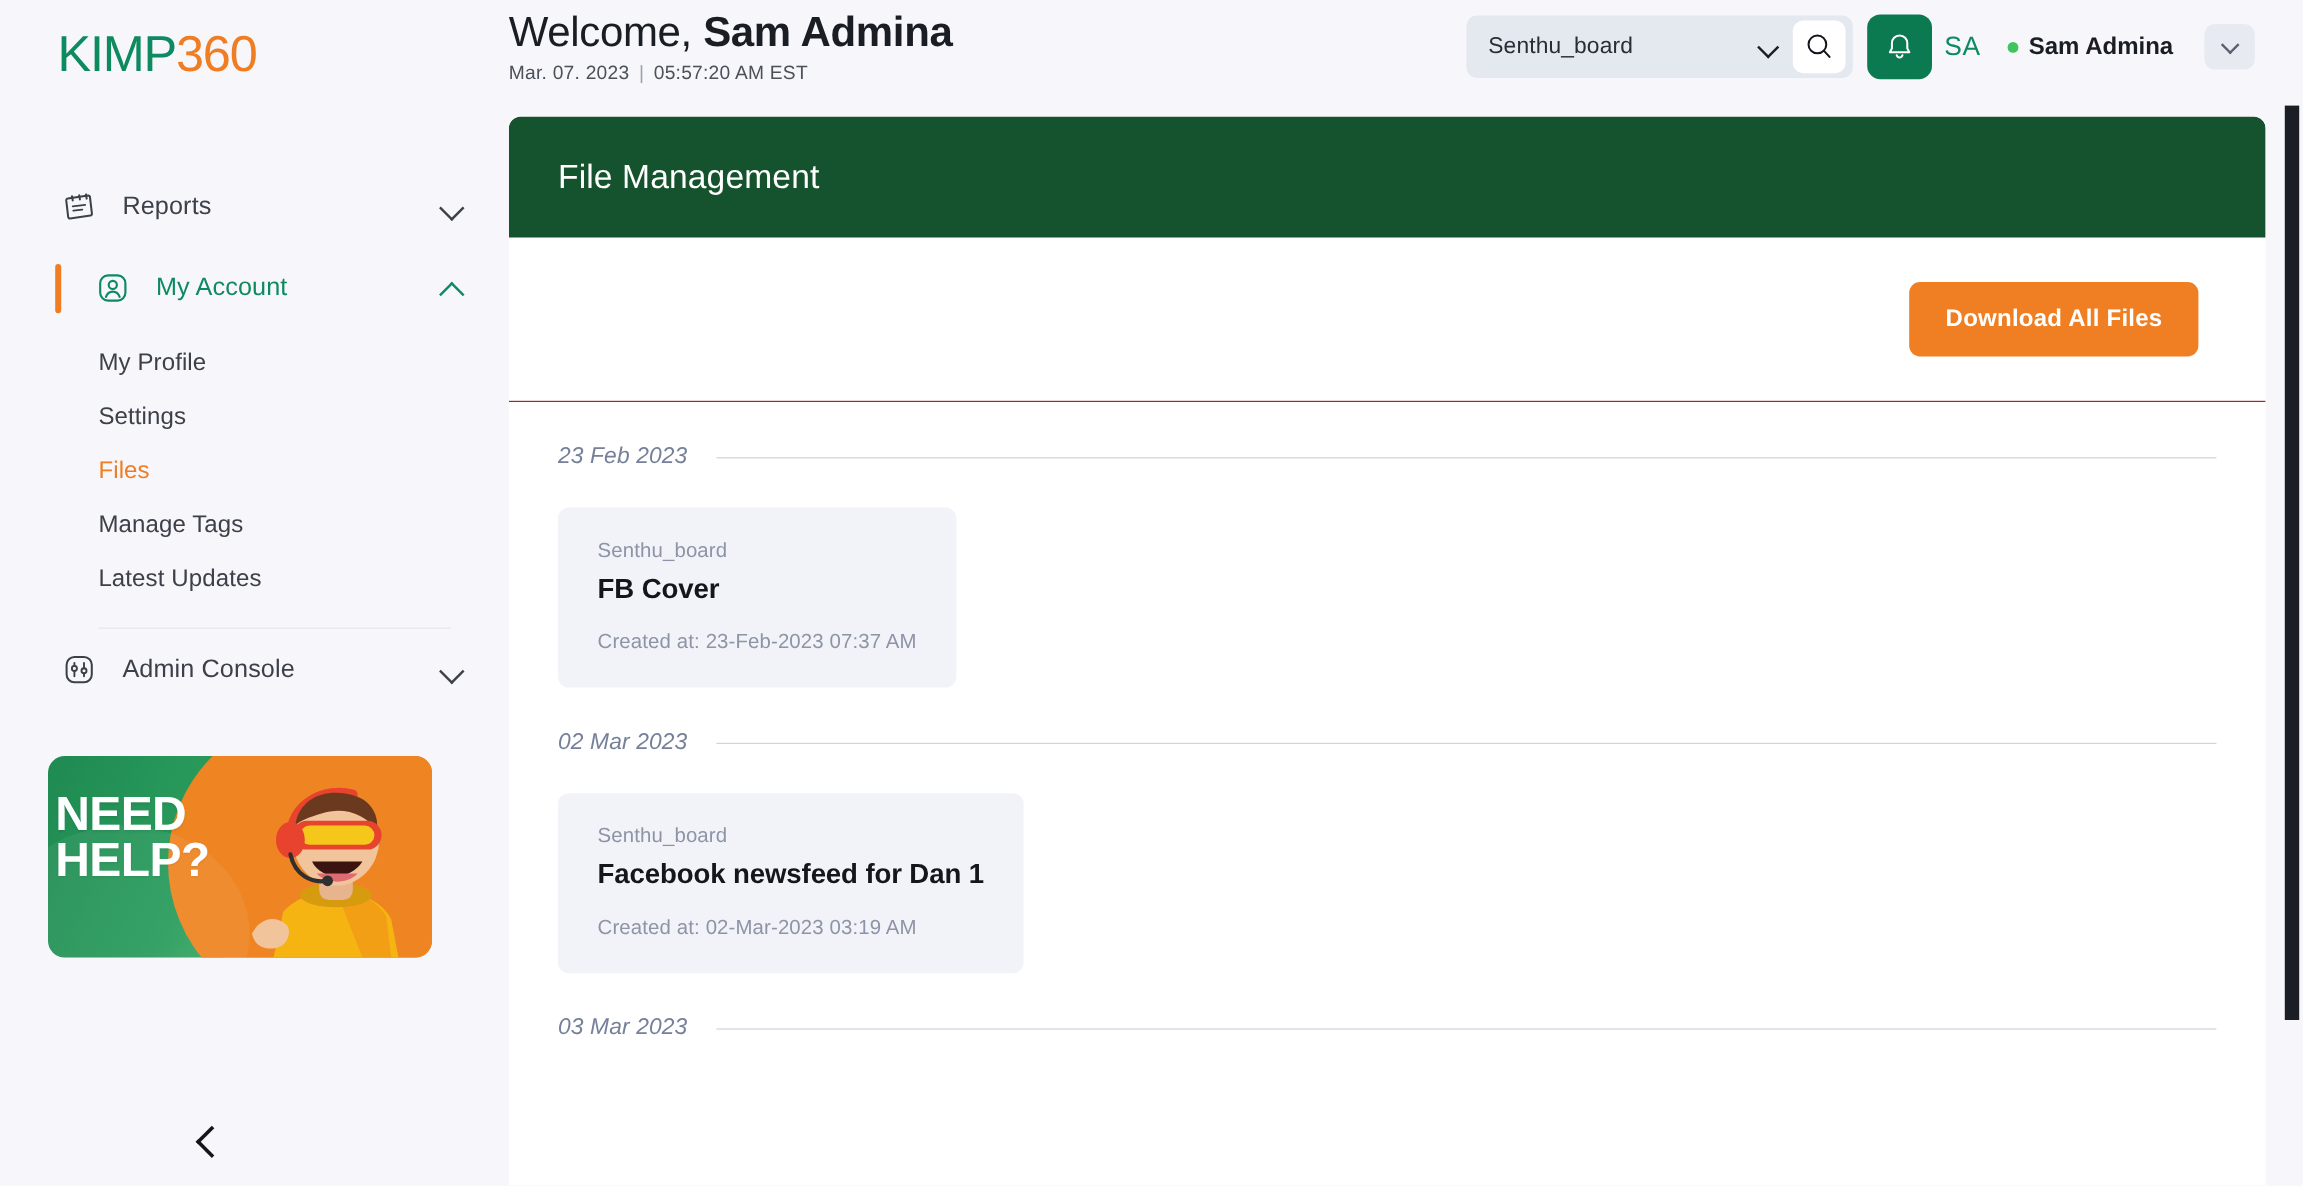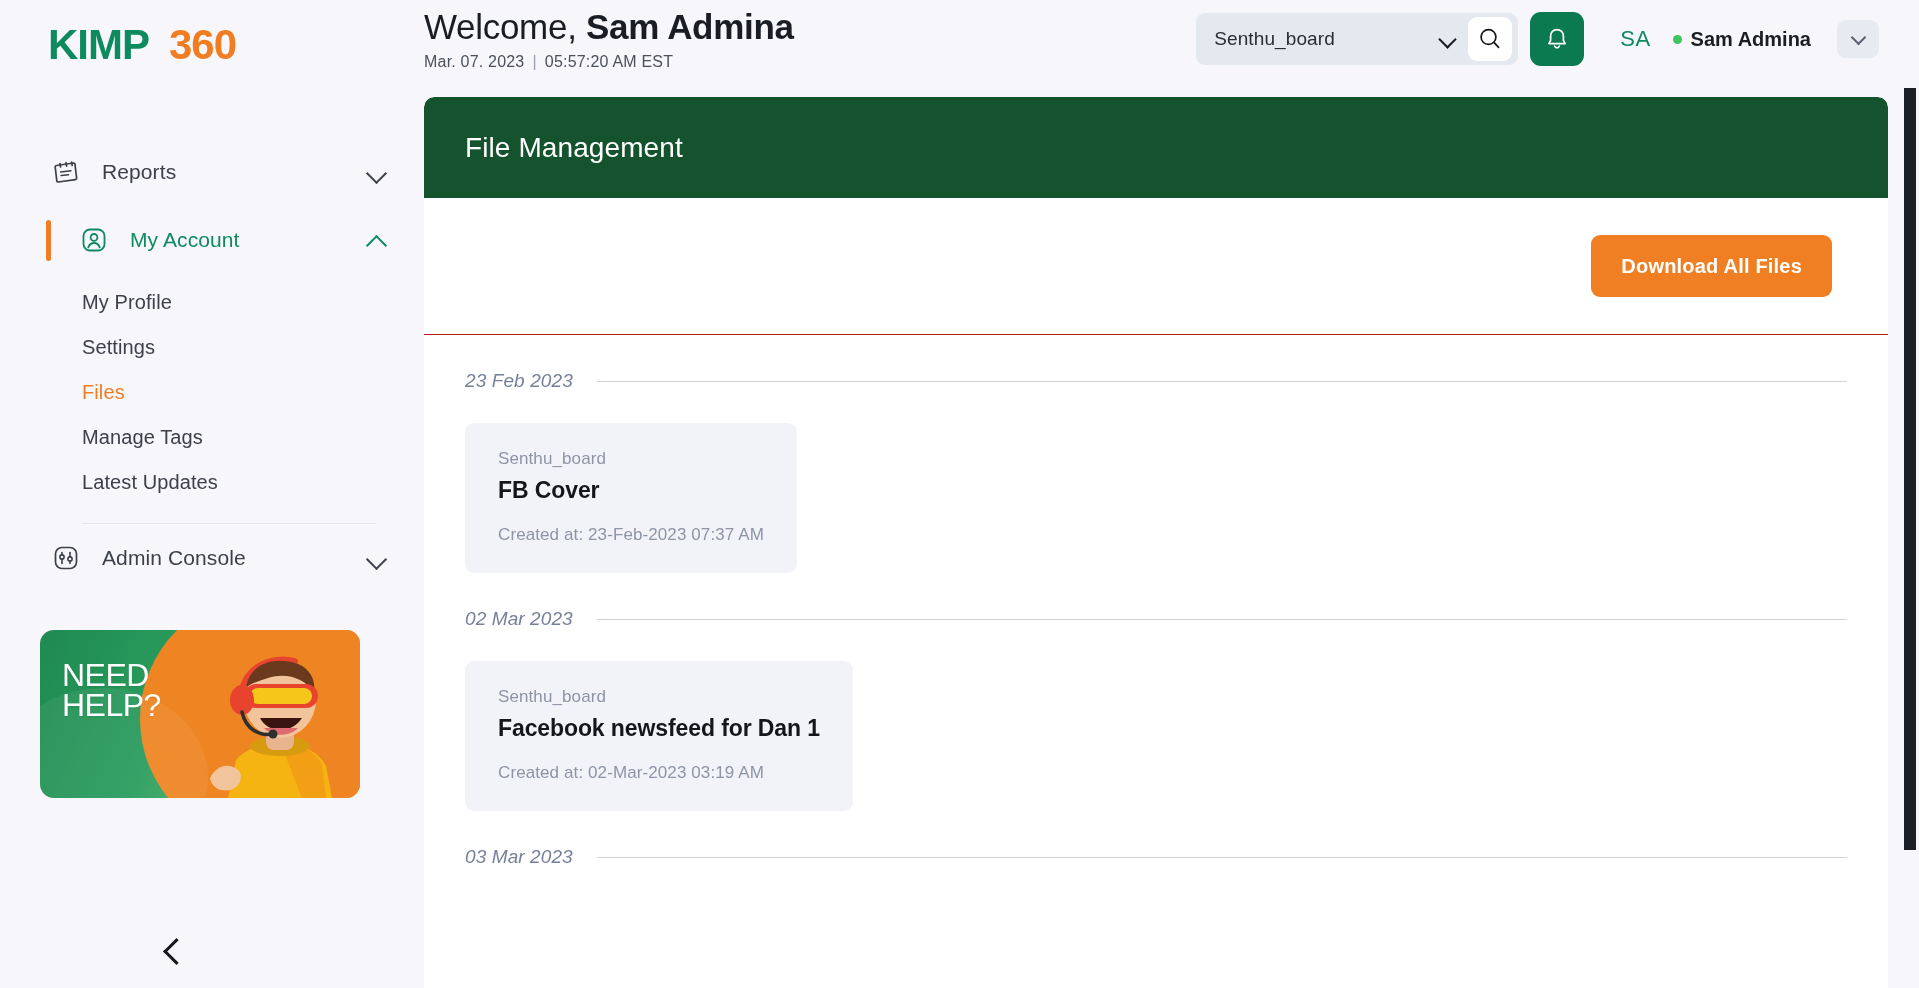--- a/index.html
+++ b/index.html
@@ -31,28 +31,27 @@
     height: 988px;
     background: #f6f6fb;
     flex: 0 0 424px;
     display: flex;
     flex-direction: column;
   }
 
   .logo {
     margin: 18px 0 0 48px;
     font-size: 42px;
-    font-weight: 700;
+    font-weight: 400;
     letter-spacing: -1px;
     line-height: 1;
     height: 54px;
     display: flex;
     align-items: center;
     user-select: none;
-    gap: 20px;
   }
   .logo .kimp { color: #0e8a5f; }
   .logo .n360 { color: #f07d22; }
 
   .nav {
     margin-top: 66px;
   }
 
   .nav-group { position: relative; }
 
@@ -147,24 +146,24 @@
   }
   .help-card .blob2 {
     position: absolute;
     left: -42px; bottom: -70px;
     width: 210px; height: 180px;
     border-radius: 50%;
     background: rgba(255,255,255,.06);
   }
   .help-card .need-help {
     position: absolute;
-    left: 22px; top: 30px;
+    left: 6px; top: 30px;
     color: #ffffff;
-    font-size: 32px;
-    font-weight: 400;
+    font-size: 40px;
+    font-weight: 700;
     line-height: .95;
     letter-spacing: -.5px;
     text-shadow: 0 1px 2px rgba(0,0,0,.08);
     z-index: 4;
   }
   
   .hero { position: absolute; right: 14px; bottom: 0; width: 140px; height: 160px; z-index: 3; }
 
   .collapse-btn {
     position: absolute;
@@ -273,21 +272,21 @@
     background: #0b7a51;
     border-radius: 11px;
     display: flex; align-items: center; justify-content: center;
     cursor: pointer;
     border: none;
   }
 
   .user-area {
     display: flex;
     align-items: center;
-    margin-left: 36px;
+    margin-left: 10px;
     cursor: pointer;
   }
   .avatar-initials {
     font-size: 22px;
     color: #0e8a5f;
     font-weight: 500;
     letter-spacing: .5px;
   }
   .status-dot {
     width: 9px; height: 9px;

